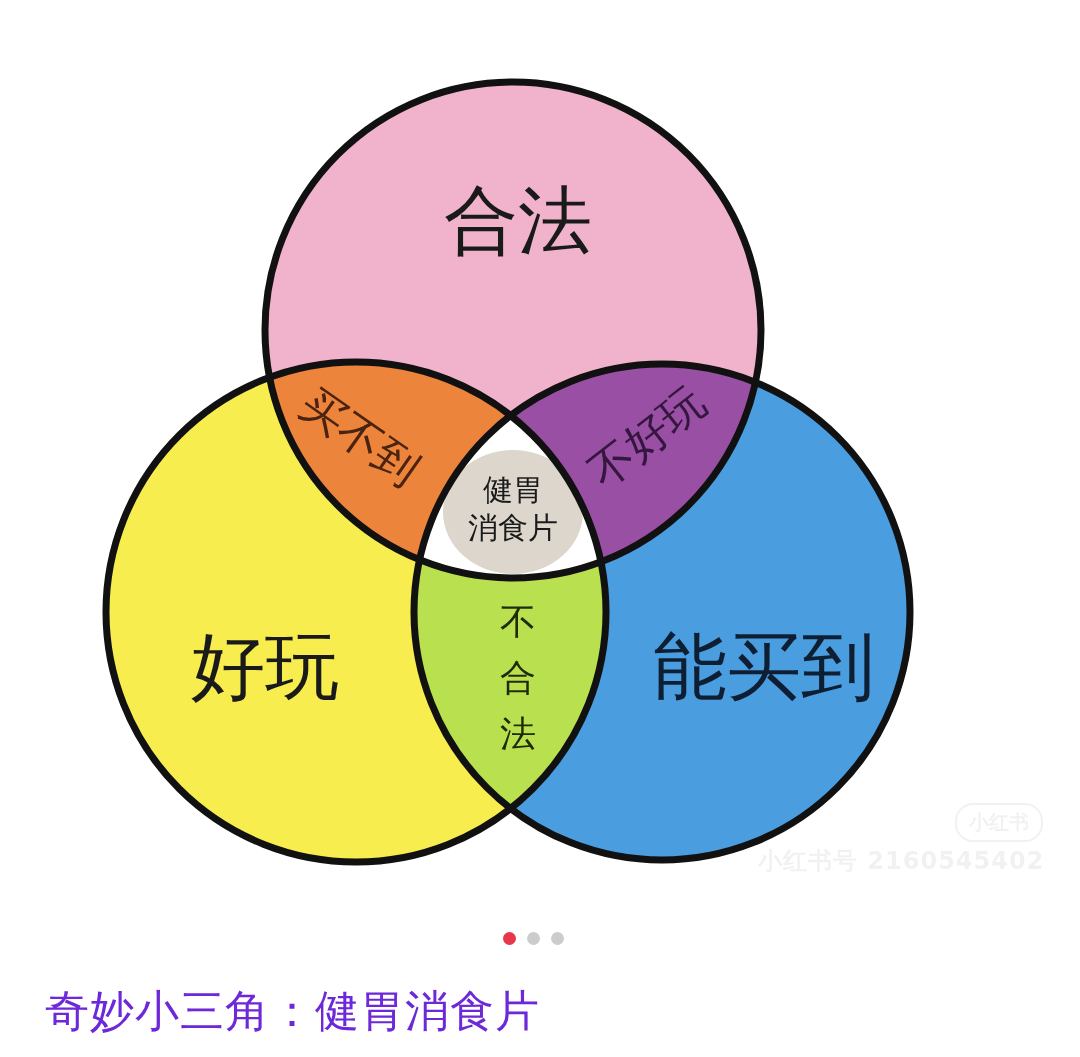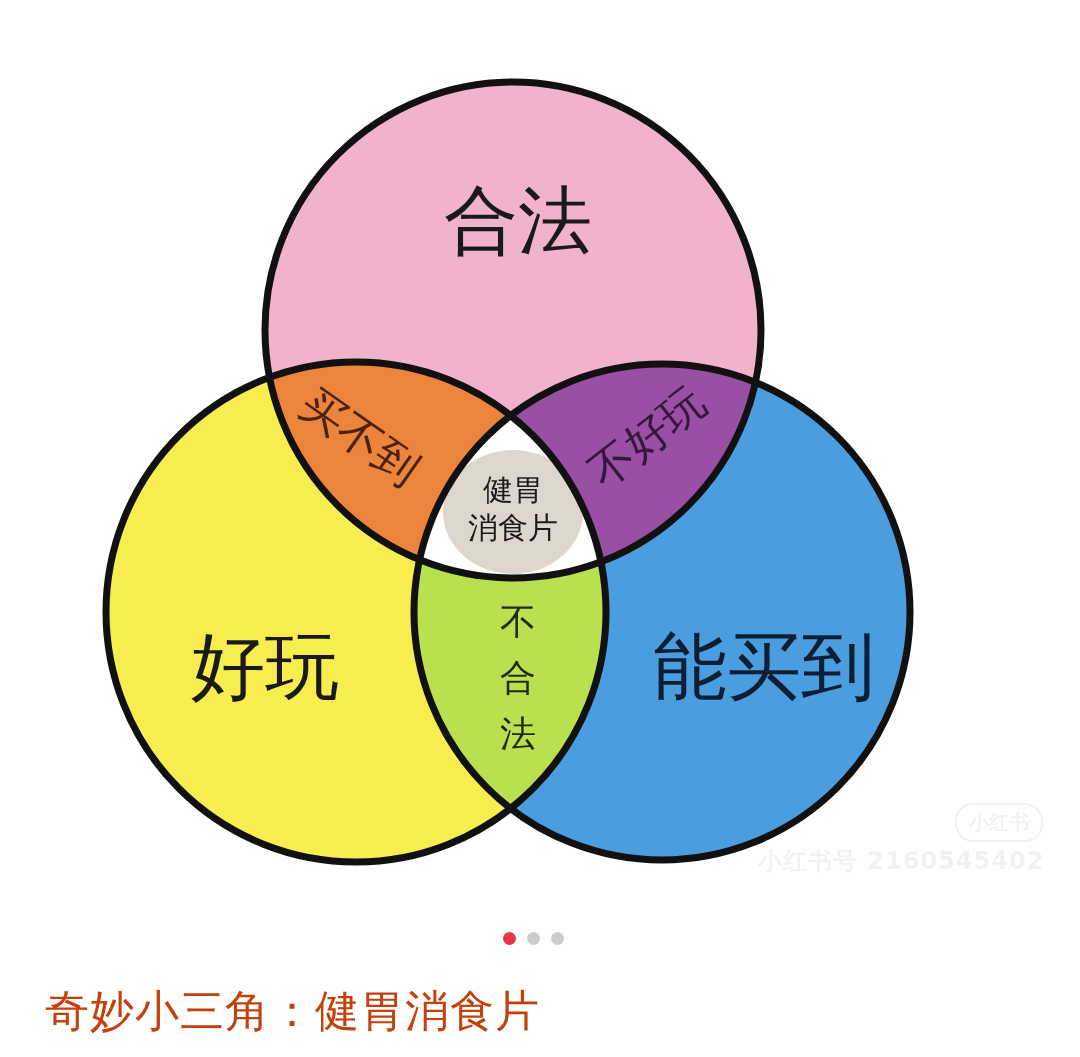--- a/index.html
+++ b/index.html
@@ -4,21 +4,21 @@
 <style>
   html, body { margin:0; padding:0; background:#ffffff; }
   body { width:1080px; height:1057px; position:relative; overflow:hidden; font-family:"DejaVu Sans", "Liberation Sans", sans-serif; }
   #venn { position:absolute; left:0; top:0; width:1080px; height:900px; }
   .watermark { position:absolute; color:#000; opacity:0.05; font-weight:bold; }
   .wm-badge { left:955px; top:803px; font-size:20px; padding:4px 12px; border:2px solid #000; border-radius:18px; }
   .wm-id { left:758px; top:845px; font-size:24px; letter-spacing:1px; }
   .dots { position:absolute; left:503px; top:932px; display:flex; gap:11px; }
   .dot { width:13px; height:13px; border-radius:50%; background:#cccccc; }
   .dot.active { background:#e8364a; }
-  .title { position:absolute; left:45px; top:982px; font-size:44px; color:#c2410c; letter-spacing:1px; }
+  .title { position:absolute; left:45px; top:982px; font-size:44px; color:#6d28d9; letter-spacing:1px; }
 </style>
 </head>
 <body>
 
 <svg id="venn" viewBox="0 0 1080 900" xmlns="http://www.w3.org/2000/svg">
   <defs>
     <clipPath id="clipLegal">
         <circle cx="513" cy="330" r="248"></circle>
       </clipPath>
     <clipPath id="clipFun">

